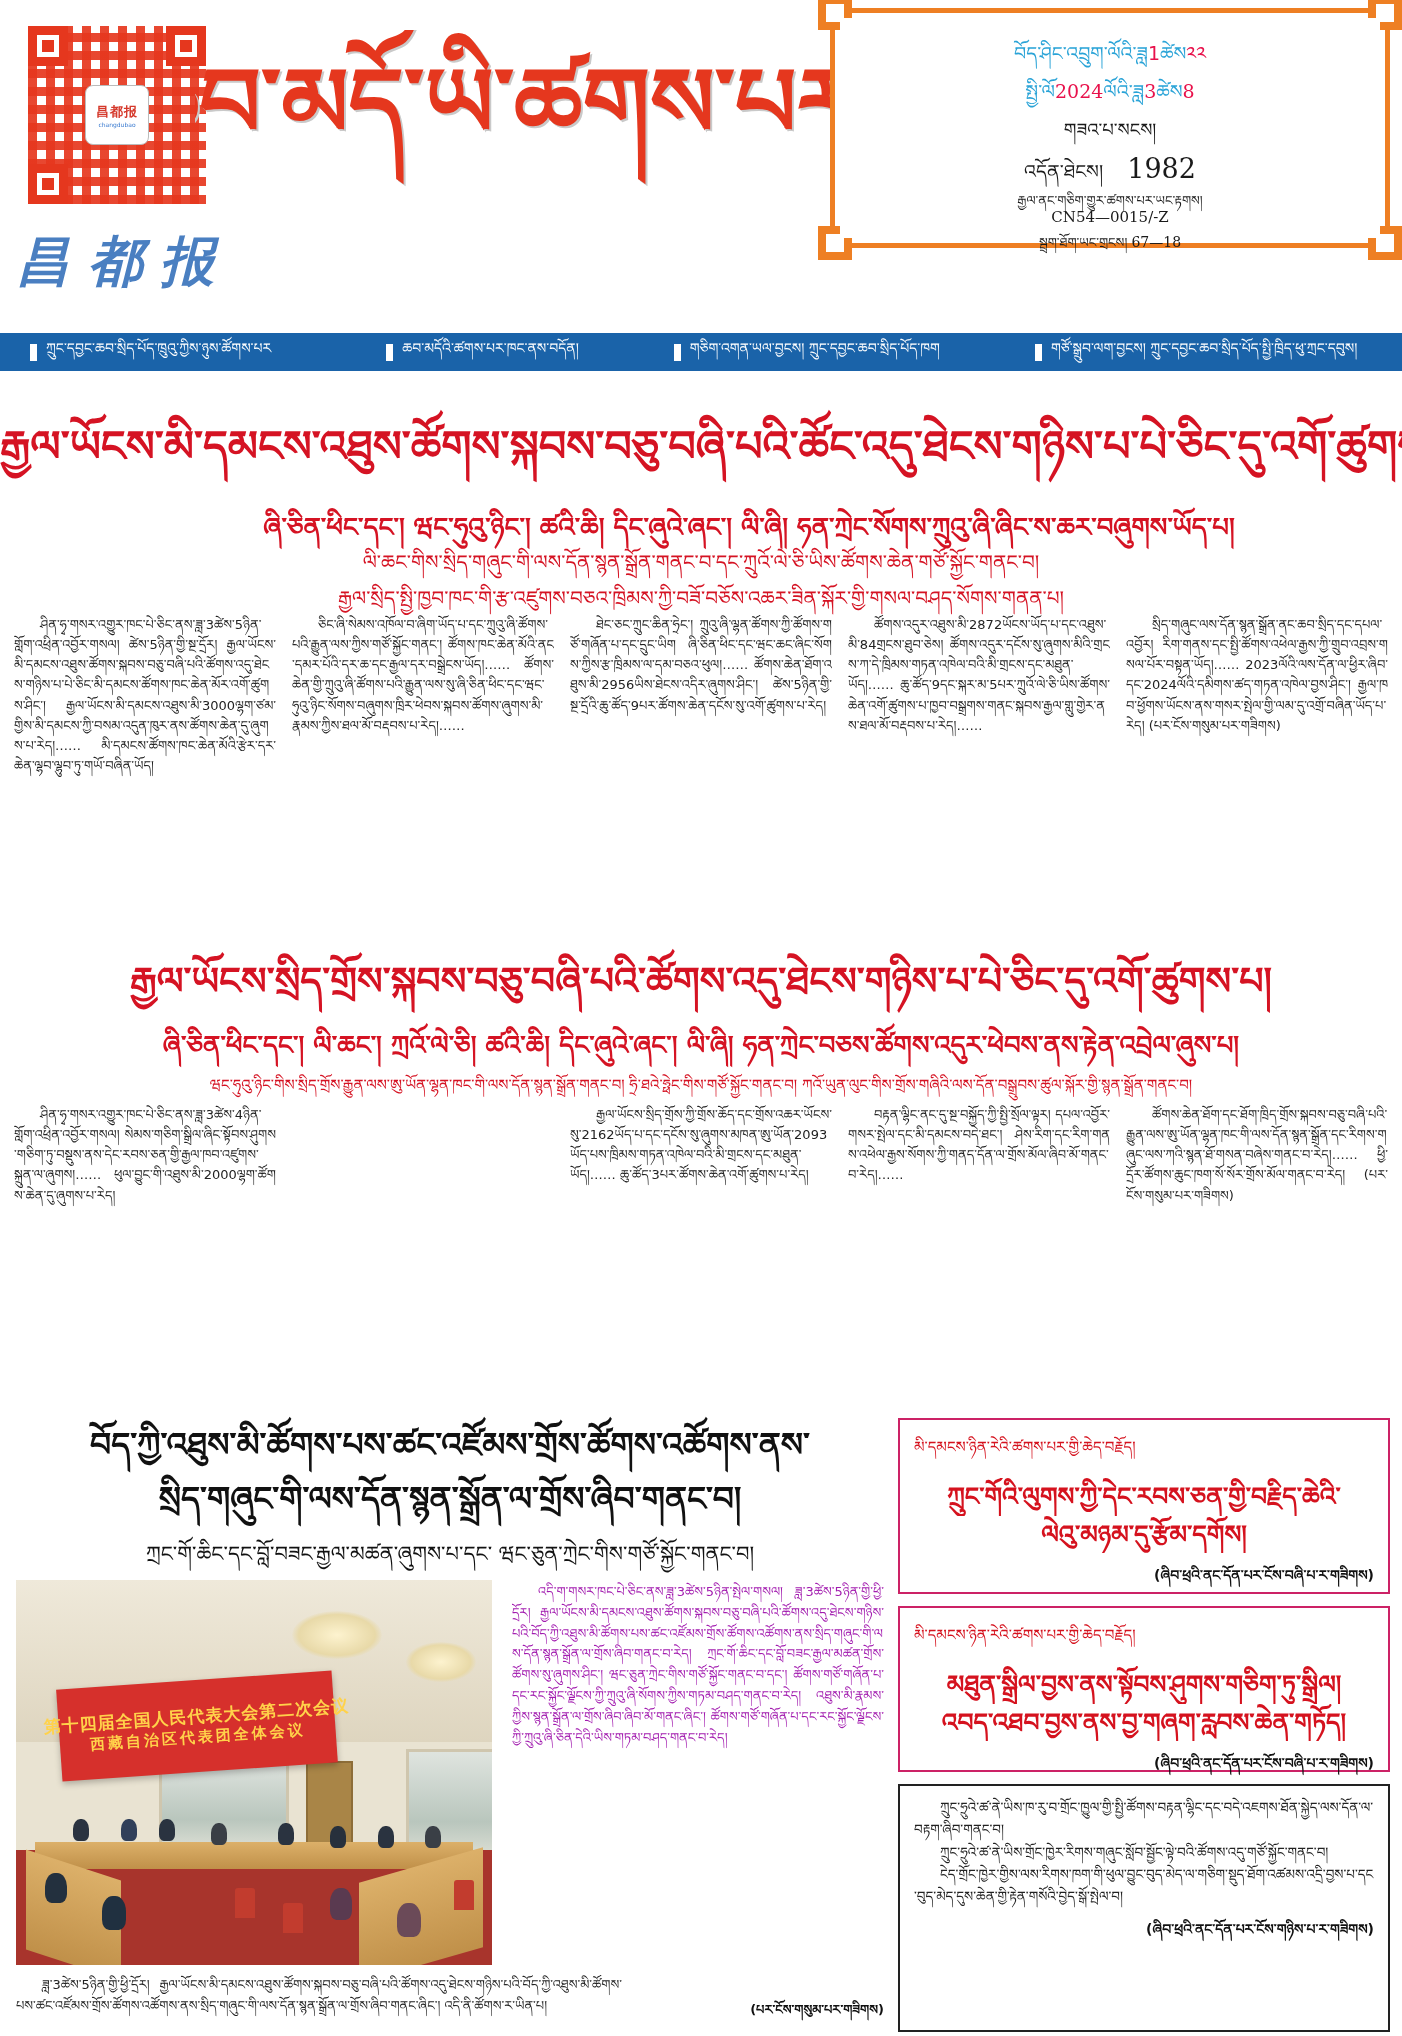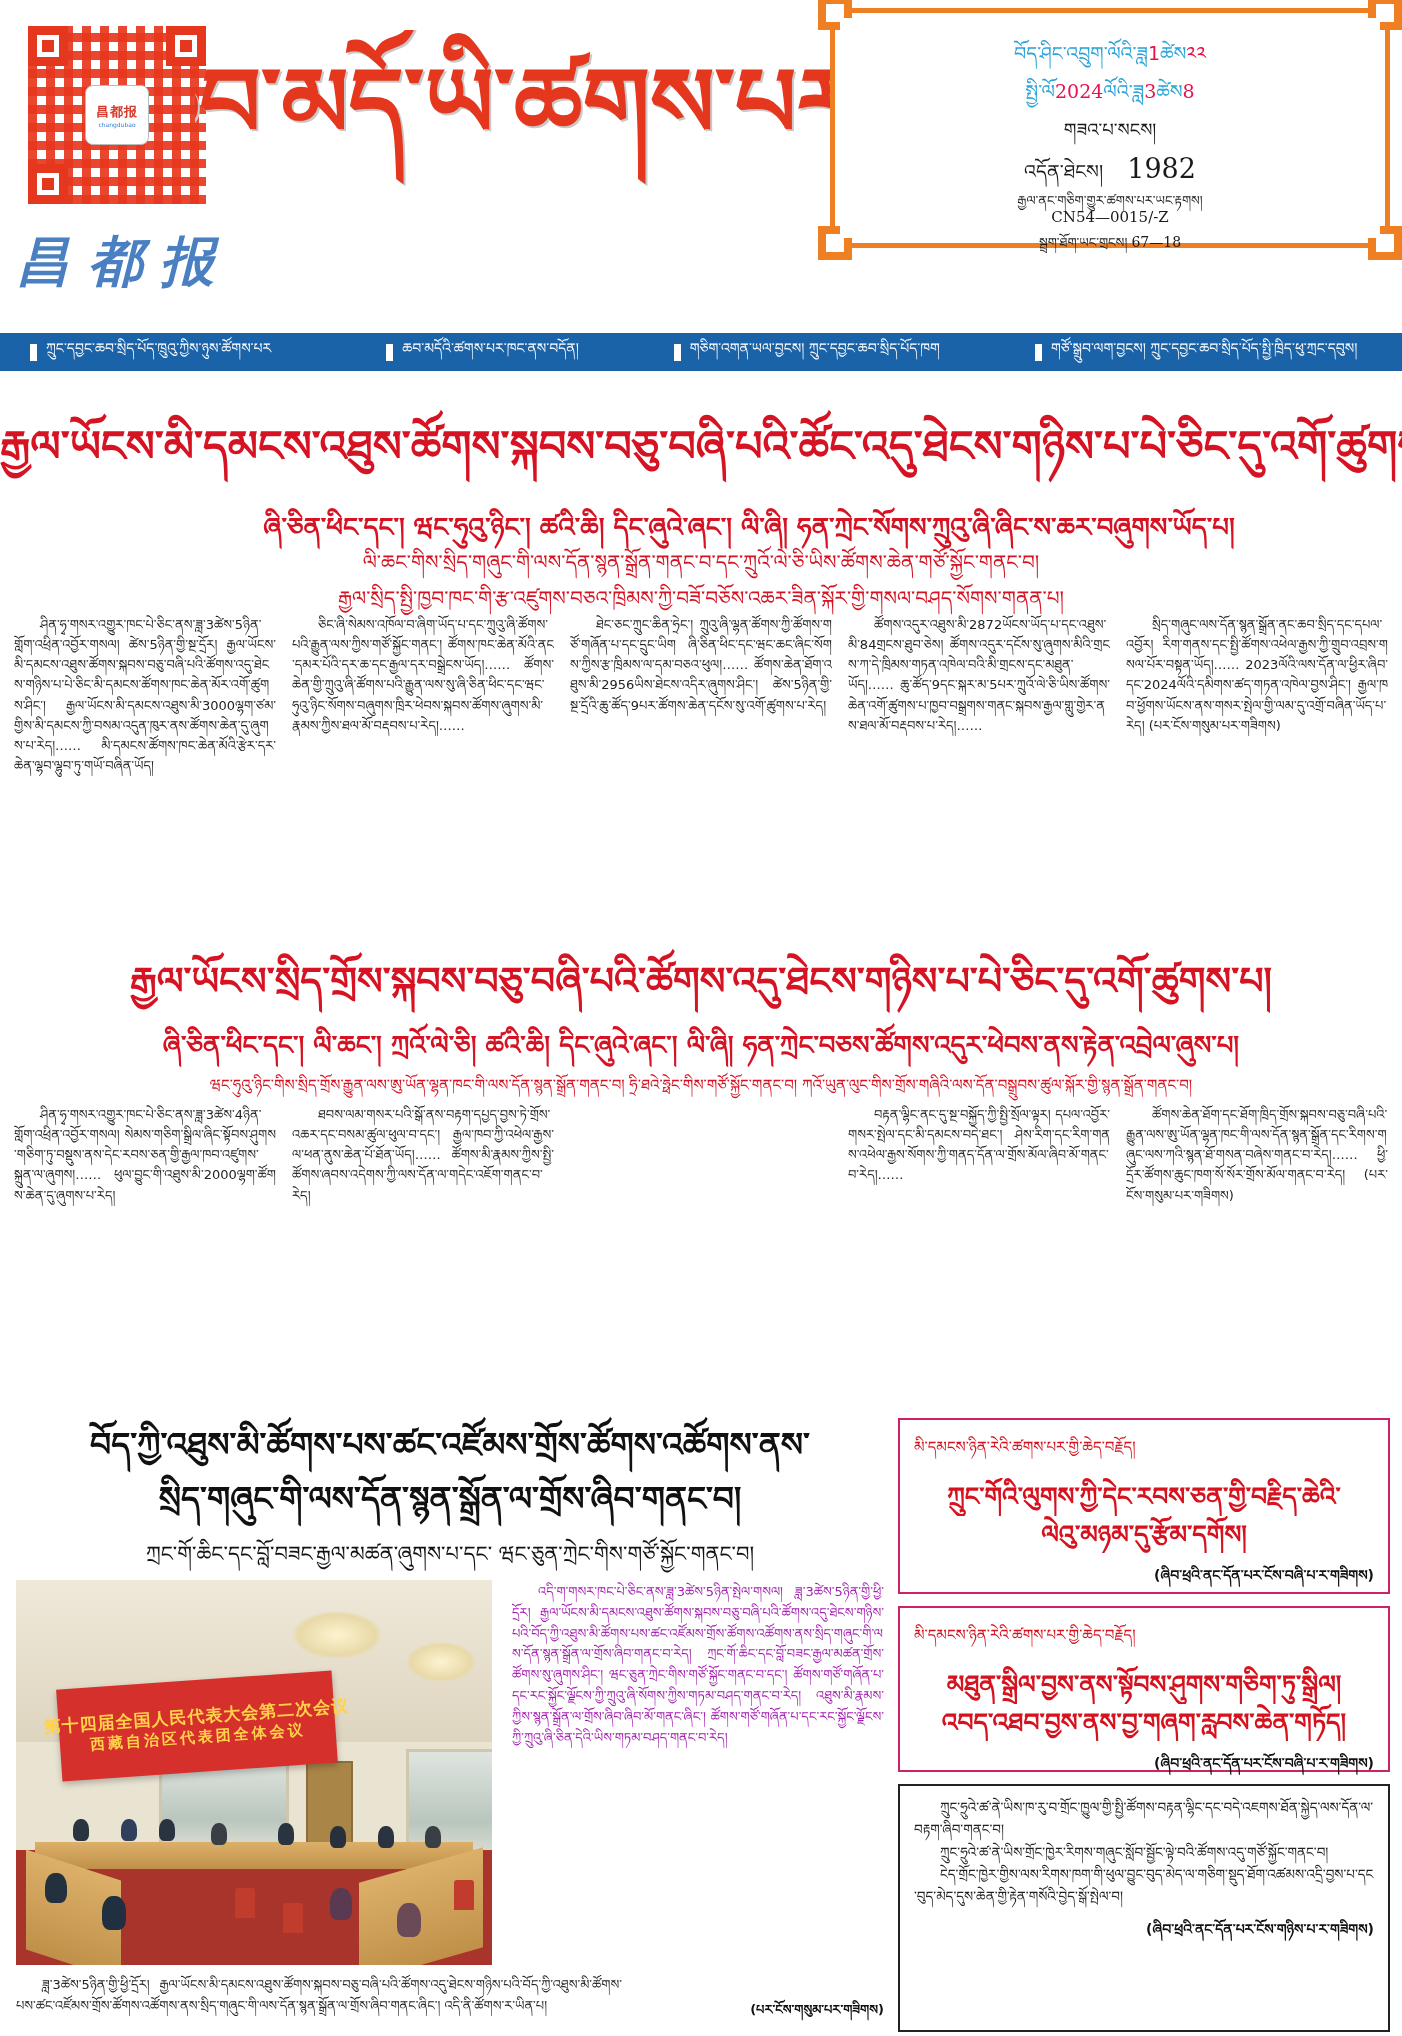--- a/index.html
+++ b/index.html
@@ -152,21 +152,21 @@
   <div class="col" style="left:292px;top:615px;height:310px;">ཅིང་ཞི་སེམས་འཁོལ་བ་ཞིག་ཡོད་པ་དང་ཀྲུའུ་ཞི་ཚོགས་པའི་རྒྱུན་ལས་ཀྱིས་གཙོ་སྐྱོང་གནང་། ཚོགས་ཁང་ཆེན་མོའི་ནང་དམར་པོའི་དར་ཆ་དང་རྒྱལ་དར་བསྒྲེངས་ཡོད།……  ཚོགས་ཆེན་གྱི་ཀྲུའུ་ཞི་ཚོགས་པའི་རྒྱུན་ལས་སུ་ཞི་ཅིན་ཕིང་དང་ཝང་ཧུའུ་ཉིང་སོགས་བཞུགས་ཁྲིར་ཕེབས་སྐབས་ཚོགས་ཞུགས་མི་རྣམས་ཀྱིས་ཐལ་མོ་བརྡབས་པ་རེད།……</div>
   <div class="col" style="left:570px;top:615px;height:310px;">ཐེང་ཅང་ཀྲུང་ཆིན་ཧྲེང་། ཀྲུའུ་ཞི་ལྷན་ཚོགས་ཀྱི་ཚོགས་གཙོ་གཞོན་པ་དང་དྲུང་ཡིག  ཞི་ཅིན་ཕིང་དང་ཝང་ཆང་ཞིང་སོགས་ཀྱིས་རྩ་ཁྲིམས་ལ་དམ་བཅའ་ཕུལ།……  ཚོགས་ཆེན་ཐོག་འཐུས་མི་2956ཡིས་ཐེངས་འདིར་ཞུགས་ཤིང་། ཚེས་5ཉིན་གྱི་སྔ་དྲོའི་ཆུ་ཚོད་9པར་ཚོགས་ཆེན་དངོས་སུ་འགོ་ཚུགས་པ་རེད།</div>
   <div class="col" style="left:848px;top:615px;height:310px;">ཚོགས་འདུར་འཐུས་མི་2872ཡོངས་ཡོད་པ་དང་འཐུས་མི་84གྲངས་ཐུབ་ཅེས། ཚོགས་འདུར་དངོས་སུ་ཞུགས་མིའི་གྲངས་ཀ་དེ་ཁྲིམས་གཏན་འཁེལ་བའི་མི་གྲངས་དང་མཐུན་ཡོད།……  ཆུ་ཚོད་9དང་སྐར་མ་5པར་ཀྲུའོ་ལེ་ཅི་ཡིས་ཚོགས་ཆེན་འགོ་ཚུགས་པ་ཁྱབ་བསྒྲགས་གནང་སྐབས་རྒྱལ་གླུ་གྱེར་ནས་ཐལ་མོ་བརྡབས་པ་རེད།……</div>
   <div class="col" style="left:1126px;top:615px;height:310px;">སྲིད་གཞུང་ལས་དོན་སྙན་སྒྲོན་ནང་ཆབ་སྲིད་དང་དཔལ་འབྱོར། རིག་གནས་དང་སྤྱི་ཚོགས་འཕེལ་རྒྱས་ཀྱི་གྲུབ་འབྲས་གསལ་པོར་བསྟན་ཡོད།……  2023ལོའི་ལས་དོན་ལ་ཕྱིར་ཞིབ་དང་2024ལོའི་དམིགས་ཚད་གཏན་འཁེལ་བྱས་ཤིང་། རྒྱལ་ཁབ་ཕྱོགས་ཡོངས་ནས་གསར་སྤེལ་གྱི་ལམ་དུ་འགྲོ་བཞིན་ཡོད་པ་རེད།  (པར་ངོས་གསུམ་པར་གཟིགས)</div>
 
   <div class="abs red-h" style="top:938px;font-size:38px;">རྒྱལ་ཡོངས་སྲིད་གྲོས་སྐབས་བཅུ་བཞི་པའི་ཚོགས་འདུ་ཐེངས་གཉིས་པ་པེ་ཅིང་དུ་འགོ་ཚུགས་པ།</div>
   <div class="abs red-h h-sub1" style="top:1016px;">ཞི་ཅིན་ཕིང་དང་། ལི་ཆང་། ཀྲའོ་ལེ་ཅི། ཚའི་ཆི། དིང་ཞུའེ་ཞང་། ལི་ཞི། ཧན་ཀྲེང་བཅས་ཚོགས་འདུར་ཕེབས་ནས་རྟེན་འབྲེལ་ཞུས་པ།</div>
   <div class="abs red-h h-sub3" style="top:1068px;">ཝང་ཧུའུ་ཉིང་གིས་སྲིད་གྲོས་རྒྱུན་ལས་ཨུ་ཡོན་ལྷན་ཁང་གི་ལས་དོན་སྙན་སྒྲོན་གནང་བ།  ཧྲི་ཐའེ་ཧྥེང་གིས་གཙོ་སྐྱོང་གནང་བ།  ཀའོ་ཡུན་ལུང་གིས་གྲོས་གཞིའི་ལས་དོན་བསྒྲུབས་ཚུལ་སྐོར་གྱི་སྙན་སྒྲོན་གནང་བ།</div>
 
   <div class="col" style="left:14px;top:1105px;height:285px;">ཤིན་ཧྭ་གསར་འགྱུར་ཁང་པེ་ཅིང་ནས་ཟླ་3ཚེས་4ཉིན་གློག་འཕྲིན་འབྱོར་གསལ།  སེམས་གཅིག་སྒྲིལ་ཞིང་སྟོབས་ཤུགས་གཅིག་ཏུ་བསྡུས་ནས་དེང་རབས་ཅན་གྱི་རྒྱལ་ཁབ་འཛུགས་སྐྲུན་ལ་ཞུགས།……  ཕུལ་བྱུང་གི་འཐུས་མི་2000ལྷག་ཚོགས་ཆེན་དུ་ཞུགས་པ་རེད།</div>
-  <div class="col" style="left:292px;top:1105px;height:285px;">ཐབས་ལམ་གསར་པའི་སྒོ་ནས་བརྟག་དཔྱད་བྱས་ཏེ་གྲོས་འཆར་དང་བསམ་ཚུལ་ཕུལ་བ་དང་། རྒྱལ་ཁབ་ཀྱི་འཕེལ་རྒྱས་ལ་ཕན་ནུས་ཆེན་པོ་ཐོན་ཡོད།……  ཚོགས་མི་རྣམས་ཀྱིས་སྤྱི་ཚོགས་ཞབས་འདེགས་ཀྱི་ལས་དོན་ལ་གདེང་འཇོག་གནང་བ་རེད།</div>
+  <div class="col" style="left:570px;top:1105px;height:285px;">རྒྱལ་ཡོངས་སྲིད་གྲོས་ཀྱི་གྲོས་ཆོད་དང་གྲོས་འཆར་ཡོངས་སུ་2162ཡོད་པ་དང་དངོས་སུ་ཞུགས་མཁན་ཨུ་ཡོན་2093ཡོད་པས་ཁྲིམས་གཏན་འཁེལ་བའི་མི་གྲངས་དང་མཐུན་ཡོད།……  ཆུ་ཚོད་3པར་ཚོགས་ཆེན་འགོ་ཚུགས་པ་རེད།</div>
   <div class="col" style="left:848px;top:1105px;height:285px;">བརྟན་ལྷིང་ནང་དུ་སྔ་བསྐྱོད་ཀྱི་སྤྱི་སྲོལ་ལྟར། དཔལ་འབྱོར་གསར་སྤེལ་དང་མི་དམངས་བདེ་ཐང་། ཤེས་རིག་དང་རིག་གནས་འཕེལ་རྒྱས་སོགས་ཀྱི་གནད་དོན་ལ་གྲོས་མོལ་ཞིབ་མོ་གནང་བ་རེད།……</div>
   <div class="col" style="left:1126px;top:1105px;height:285px;">ཚོགས་ཆེན་ཐོག་དང་ཐོག་ཁྲིད་གྲོས་སྐབས་བཅུ་བཞི་པའི་རྒྱུན་ལས་ཨུ་ཡོན་ལྷན་ཁང་གི་ལས་དོན་སྙན་སྒྲོན་དང་རིགས་གཞུང་ལས་ཀའི་སྙན་ཐོ་གསན་བཞེས་གནང་བ་རེད།……  ཕྱི་དྲོར་ཚོགས་ཆུང་ཁག་སོ་སོར་གྲོས་མོལ་གནང་བ་རེད།  (པར་ངོས་གསུམ་པར་གཟིགས)</div>
 
   <div class="abs black-h" style="left:40px;top:1408px;width:820px;font-size:33px;">བོད་ཀྱི་འཐུས་མི་ཚོགས་པས་ཚང་འཛོམས་གྲོས་ཚོགས་འཚོགས་ནས་</div>
   <div class="abs black-h" style="left:40px;top:1462px;width:820px;font-size:33px;">སྲིད་གཞུང་གི་ལས་དོན་སྙན་སྒྲོན་ལ་གྲོས་ཞིབ་གནང་བ།</div>
   <div class="abs black-h" style="left:40px;top:1530px;width:820px;font-size:21px;font-weight:normal;">ཀྲང་གོ་ཆིང་དང་བློ་བཟང་རྒྱལ་མཚན་ཞུགས་པ་དང་ ཝང་ཅུན་ཀྲེང་གིས་གཙོ་སྐྱོང་གནང་བ།</div>
 
   <div class="abs photo">
     <div class="ph-ceiling"></div>
     <div class="ph-light" style="left:58%;top:8%;"></div>

